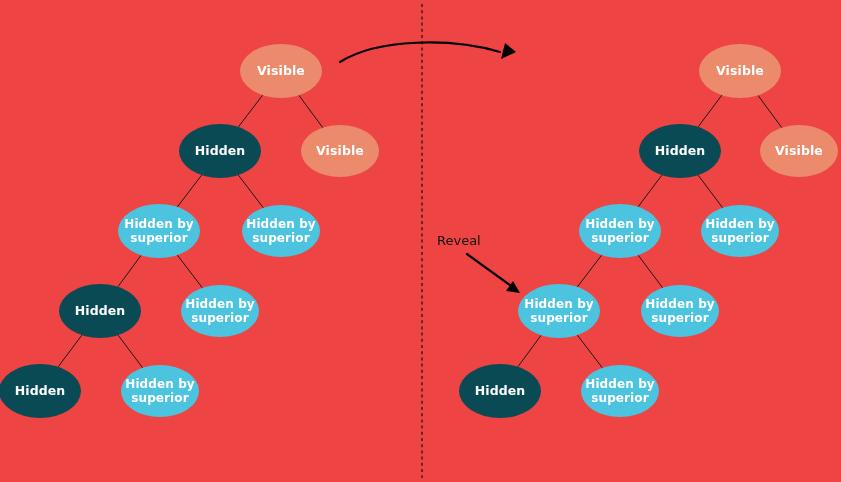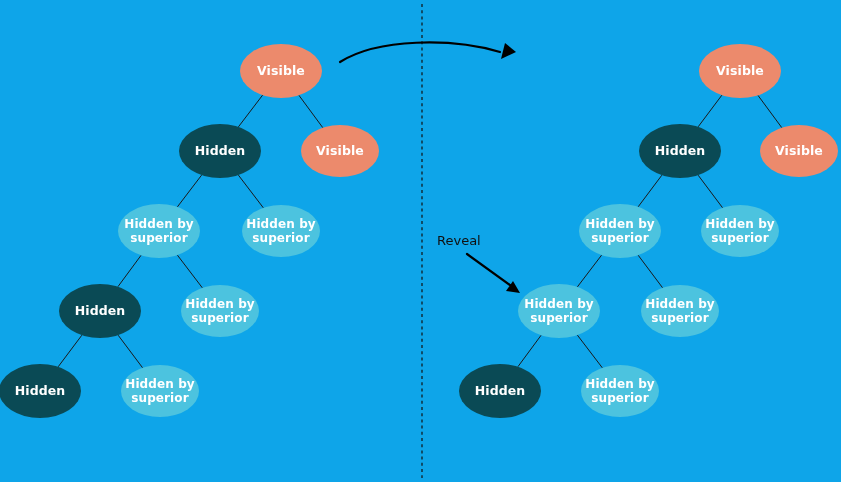--- a/index.html
+++ b/index.html
@@ -11,21 +11,21 @@
   body {
     width: 841px;
     height: 482px;
     font-family: "DejaVu Sans", "Liberation Sans", sans-serif;
     overflow: hidden;
   }
   #diagram-root {
     position: relative;
     width: 841px;
     height: 482px;
-    background: #0ea5e9;
+    background: #ef4444;
   }
   svg#diagram-svg {
     display: block;
     width: 841px;
     height: 482px;
   }
   .node-ellipse {
     stroke: none;
   }
   .node-label {

